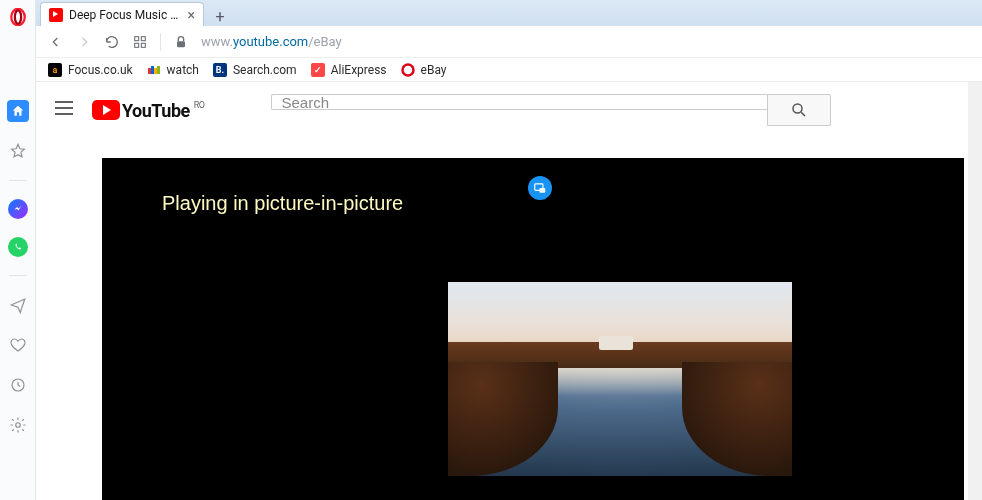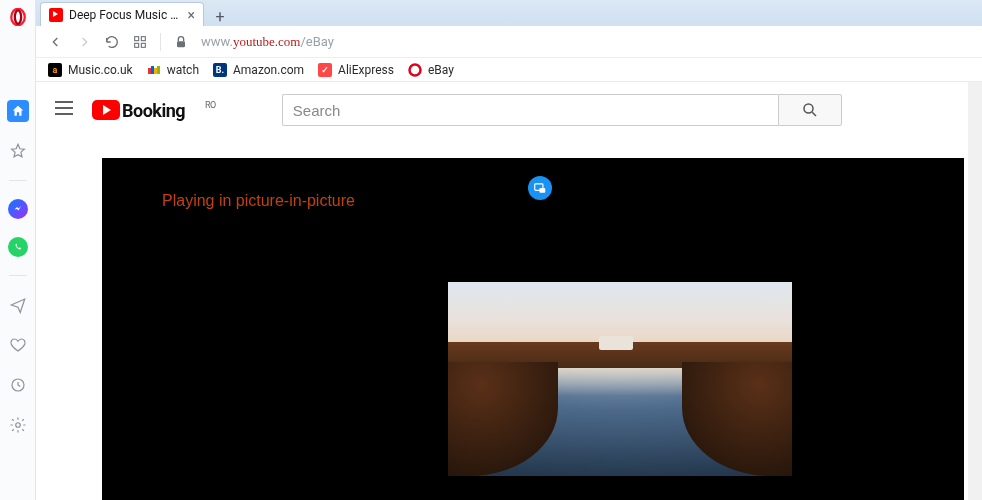--- a/index.html
+++ b/index.html
@@ -40,21 +40,21 @@
   .addr {
     position:absolute; left:36px; top:26px; right:0; height:32px; background:#fff;
     border-bottom:1px solid #eceef0; display:flex; align-items:center; padding:0 12px; gap:12px;
   }
   .nav-ico { color:#6b6f76; display:flex; }
   .nav-ico.dis { color:#c8ccd2; }
   .nav-ico svg{width:16px;height:16px;}
   .addr-lock{color:#6b6f76;}
   .addr-divider{width:1px;height:18px;background:#e2e4e8;}
   .url { font-size:13px; color:#9ca1a9; }
-  .url .dom { color:#b91c1c;font-family:Liberation Serif, serif; }
+  .url .dom { color:#0369a1; }
 
   
   .bm {
     position:absolute; left:36px; top:58px; right:0; height:24px; background:#fff;
     border-bottom:1px solid #e9ebee; display:flex; align-items:center; padding:0 12px; gap:14px;
     font-size:12px; color:#2c2c2c;
   }
   .bm-item{display:flex;align-items:center;gap:6px;}
   .bm-fav{width:14px;height:14px;border-radius:2px;display:flex;align-items:center;justify-content:center;font-size:9px;font-weight:700;color:#fff;}
 
@@ -64,29 +64,29 @@
   }
   .pg-scroll { position:absolute; right:0; top:0; width:14px; bottom:0; background:#f1f1f1; }
 
   .yt-header{
     height:56px; display:flex; align-items:center; padding:0 16px; gap:16px;
   }
   .yt-burger{width:24px;color:#606060;}
   .yt-logo{display:flex;align-items:center;gap:2px;font-weight:700;font-size:18px;color:#111;letter-spacing:-0.5px;}
   .yt-logo-play{width:28px;height:20px;background:#ff0000;border-radius:5px;position:relative;}
   .yt-logo-play::after{content:"";position:absolute;left:11px;top:5px;border-left:8px solid #fff;border-top:5px solid transparent;border-bottom:5px solid transparent;}
-  .yt-logo-sup{font-size:9px;font-weight:400;color:#666;margin-left:18px;margin-top:-10px;}
+  .yt-logo-sup{font-size:9px;font-weight:400;color:#666;margin-left:2px;margin-top:-10px;}
   .yt-search-wrap{flex:1;max-width:560px;display:flex;margin-left:50px;}
-  .yt-search{flex:1;height:32px;border:1px solid #ccc;border-right:none;border-radius:2px 0 0 2px;padding:0 10px;font-size:15px;color:#000000;}
+  .yt-search{flex:1;height:16px;border:1px solid #ccc;border-right:none;border-radius:2px 0 0 2px;padding:0 10px;font-size:15px;color:#000000;}
   .yt-search::placeholder{color:#888;}
   .yt-sbtn{width:64px;height:32px;border:1px solid #ccc;background:#f8f8f8;border-radius:0 2px 2px 0;display:flex;align-items:center;justify-content:center;color:#555;}
 
   .player-area{ padding:20px 0 0 66px; }
   .player{ width:862px; height:420px; background:#000; position:relative; }
-  .pip-text{ position:absolute; left:60px; top:34px; color:#c2410c; font-size:16px; font-family:Arial; }
+  .pip-text{ position:absolute; left:60px; top:34px; color:#fef9c3; font-size:20px; font-family:Arial; }
   .pip-badge{
     position:absolute; left:426px; top:18px; width:24px;height:24px;border-radius:50%;background:#1893f4;
     display:flex;align-items:center;justify-content:center;
   }
   .player-inset{
     position:absolute; left:346px; top:124px; width:344px; height:194px;
     background:#000;
   }
   
   .scene-sky{position:absolute;left:0;top:0;right:0;height:70px;background:linear-gradient(#dfe7ef 0%, #e9e1db 55%, #e9d3bc 100%);}
@@ -195,36 +195,36 @@
       </svg>
     </span>
   <span class="url">
     <span>www.</span><span class="dom">youtube.com</span><span>/eBay</span>
   </span>
 </div>
 
 <div class="bm" id="bm-bar">
     <div class="bm-item">
       <span class="bm-fav" style="background: rgb(0, 0, 0); color: rgb(255, 153, 0);">a</span>
-      <span>Music.co.uk</span>
+      <span>Focus.co.uk</span>
     </div>
     <div class="bm-item">
       <span class="bm-fav" style="background: rgb(255, 255, 255);">
         <svg width="14" height="14" viewBox="0 0 14 14">
           <rect x="1" y="5" width="3" height="6" fill="#e53238"></rect>
           <rect x="4" y="3" width="3" height="8" fill="#0064d2"></rect>
           <rect x="7" y="5" width="3" height="6" fill="#f5af02"></rect>
           <rect x="10" y="3" width="3" height="8" fill="#86b817"></rect>
         </svg>
       </span>
       <span>watch</span>
     </div>
     <div class="bm-item">
       <span class="bm-fav" style="background: rgb(0, 53, 128); color: rgb(255, 255, 255);">B.</span>
-      <span>Amazon.com</span>
+      <span>Search.com</span>
     </div>
     <div class="bm-item">
       <span class="bm-fav" style="background: rgb(255, 71, 71); color: rgb(255, 255, 255);">✓</span>
       <span>AliExpress</span>
     </div>
     <div class="bm-item">
       <span class="bm-fav" style="background: rgb(255, 255, 255);">
         <svg width="14" height="14" viewBox="0 0 14 14">
           <circle cx="7" cy="7" r="5.5" fill="none" stroke="#e2001a" stroke-width="2.5"></circle>
         </svg>
@@ -235,21 +235,21 @@
 
 <div class="page">
   <div class="yt-header">
     <span class="yt-burger">
       <svg viewBox="0 0 24 24" width="24" height="24">
           <path stroke="currentColor" stroke-width="2" d="M3 6h18M3 12h18M3 18h18"></path>
         </svg>
     </span>
     <span class="yt-logo">
       <span class="yt-logo-play"></span>
-      <span>Booking</span>
+      <span>YouTube</span>
       <span class="yt-logo-sup">RO</span>
     </span>
     <div class="yt-search-wrap">
       <input class="yt-search" placeholder="Search" style="">
       <button class="yt-sbtn">
         <svg viewBox="0 0 24 24" width="18" height="18">
             <circle cx="10" cy="10" r="6" fill="none" stroke="currentColor" stroke-width="2"></circle>
             <path stroke="currentColor" stroke-width="2" d="M15 15l5 5"></path>
           </svg>
       </button>

